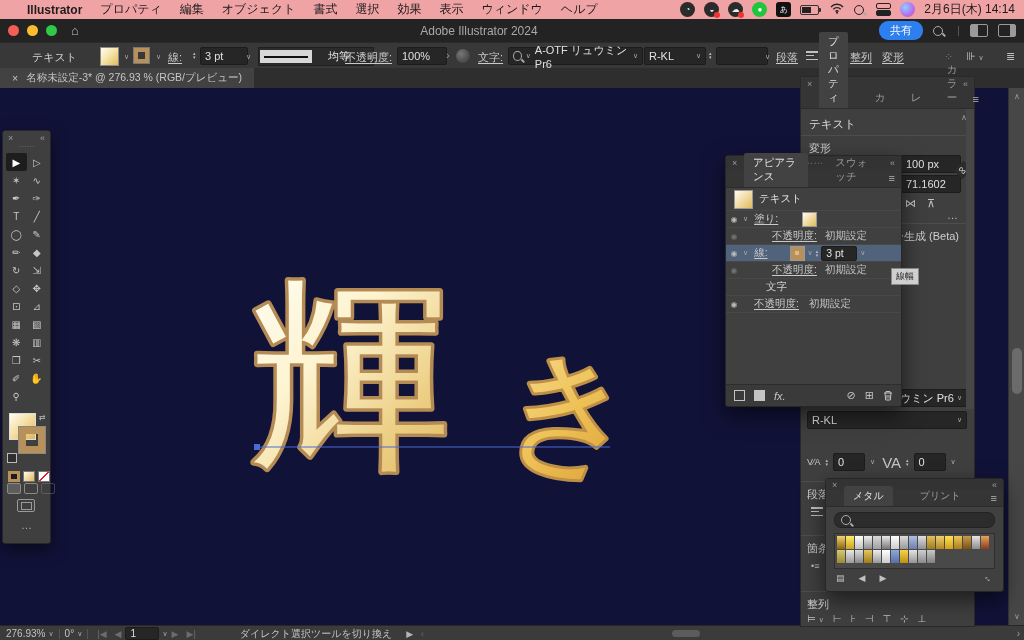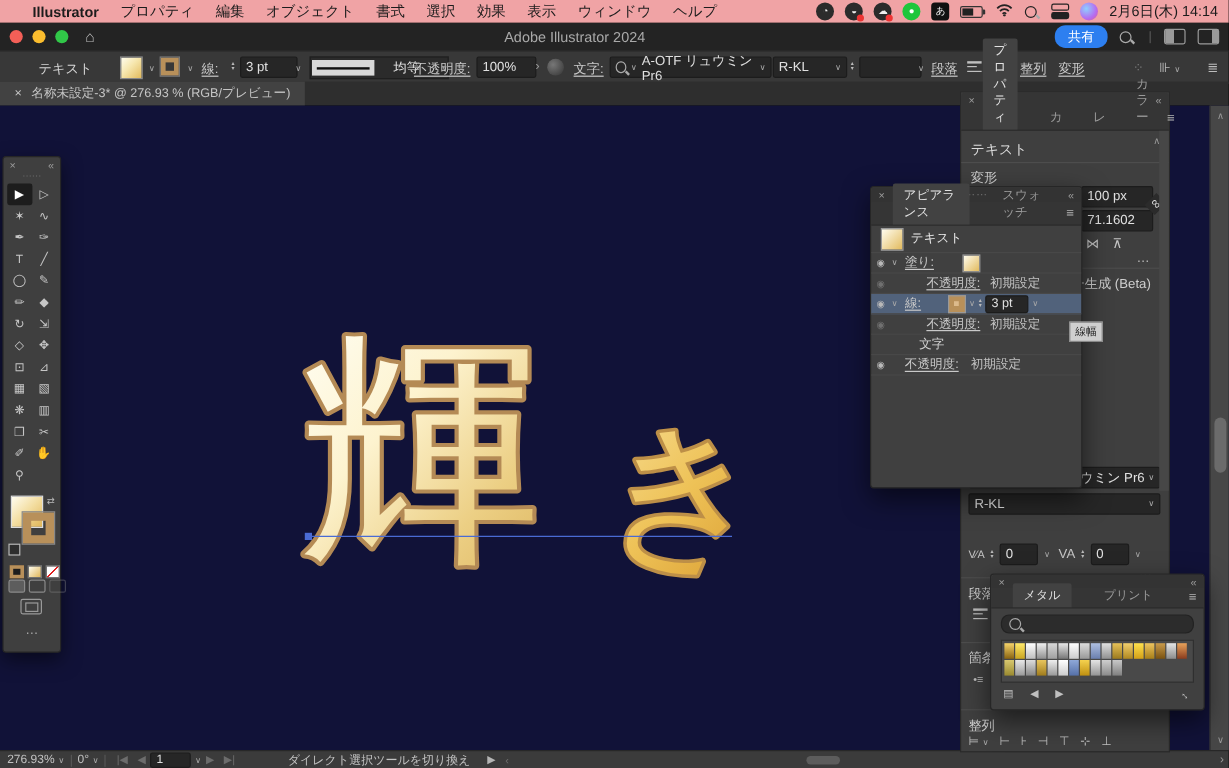--- a/index.html
+++ b/index.html
@@ -325,21 +325,21 @@
       <span class="chev" style="margin-left:auto;">∨</span>
     </div>
     <div class="abs row" style="left:6px;top:376px;gap:2px;">
       <span style="color:#c5c5c5;font-size:9px;">V∕A</span>
       <span class="stepper">
           <span>▴</span>
           <span>▾</span>
         </span>
       <span class="fld" style="width:22px;">0</span>
       <span class="chev">∨</span>
-      <span style="color:#c5c5c5;font-size:11px;margin-left:5px;">VA</span>
+      <span style="color:#c5c5c5;font-size:15px;margin-left:5px;">VA</span>
       <span class="stepper">
           <span>▴</span>
           <span>▾</span>
         </span>
       <span class="fld" style="width:22px;">0</span>
       <span class="chev">∨</span>
     </div>
     <span class="abs" style="left:148px;top:394px;color:#bbb;">…</span>
     <div class="hr abs" style="left:0;top:404px;width:100%;"></div>
     <span class="abs" style="left:6px;top:410px;color:#d0d0d0;">段落</span>
@@ -411,20 +411,30 @@
       <span class="lbl" style="margin-left:32px;">不透明度:</span>
       <span style="margin-left:8px;color:#c2c2c2;">初期設定</span>
     </div>
     <div class="aprow">
       <span style="margin-left:38px;color:#d0d0d0;">文字</span>
     </div>
     <div class="aprow">
       <span class="eye">◉</span>
       <span class="lbl" style="margin-left:14px;">不透明度:</span>
       <span style="margin-left:10px;color:#c2c2c2;">初期設定</span>
+    </div>
+    <div id="ap-bottom">
+      <span style="width:9px;height:9px;border:1px solid #c3c3c3;display:inline-block;"></span>
+      <span style="width:9px;height:9px;border:1px solid #c3c3c3;background:#c3c3c3;display:inline-block;"></span>
+      <span style="font-style:italic;">fx.</span>
+      <span style="margin-left:auto;">⊘</span>
+      <span>⊞</span>
+      <svg width="10" height="11" viewBox="0 0 10 11">
+          <path d="M1 3h8M3 3V1.5h4V3M2 3l.7 7h4.6L8 3M4 5v3.5M6 5v3.5" stroke="#c3c3c3" stroke-width="1" fill="none"></path>
+        </svg>
     </div>
   </div>
 
   <div class="abs" id="tooltip">線幅</div>
 
   <div class="abs panel" id="metal">
     <div class="phead" style="height:11px;">
       <span>×</span>
       <span>«</span>
     </div>

